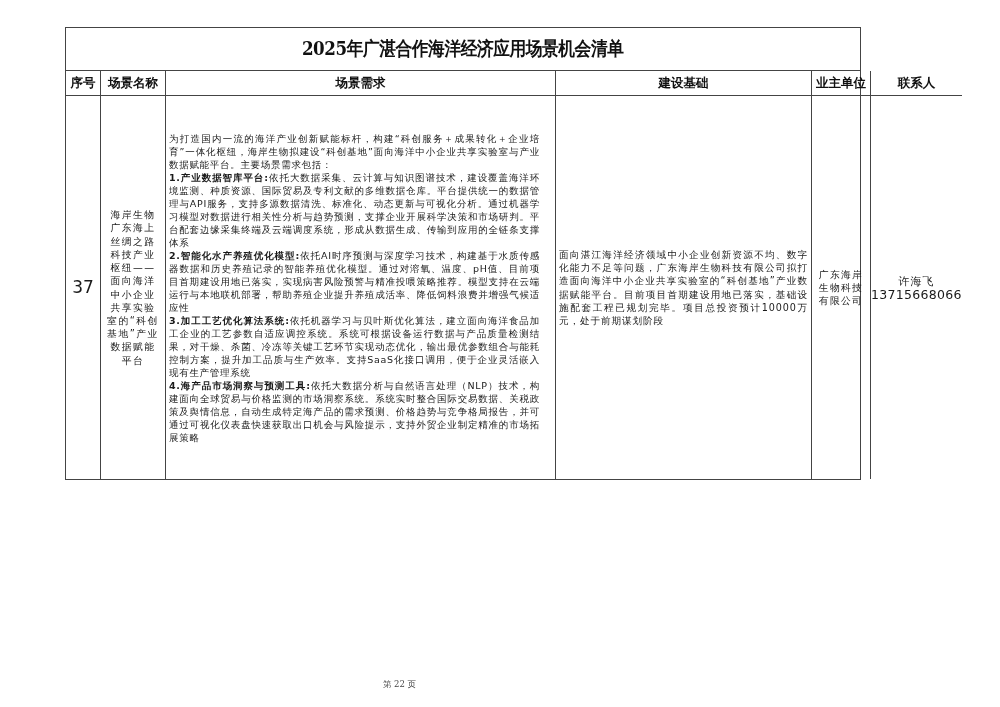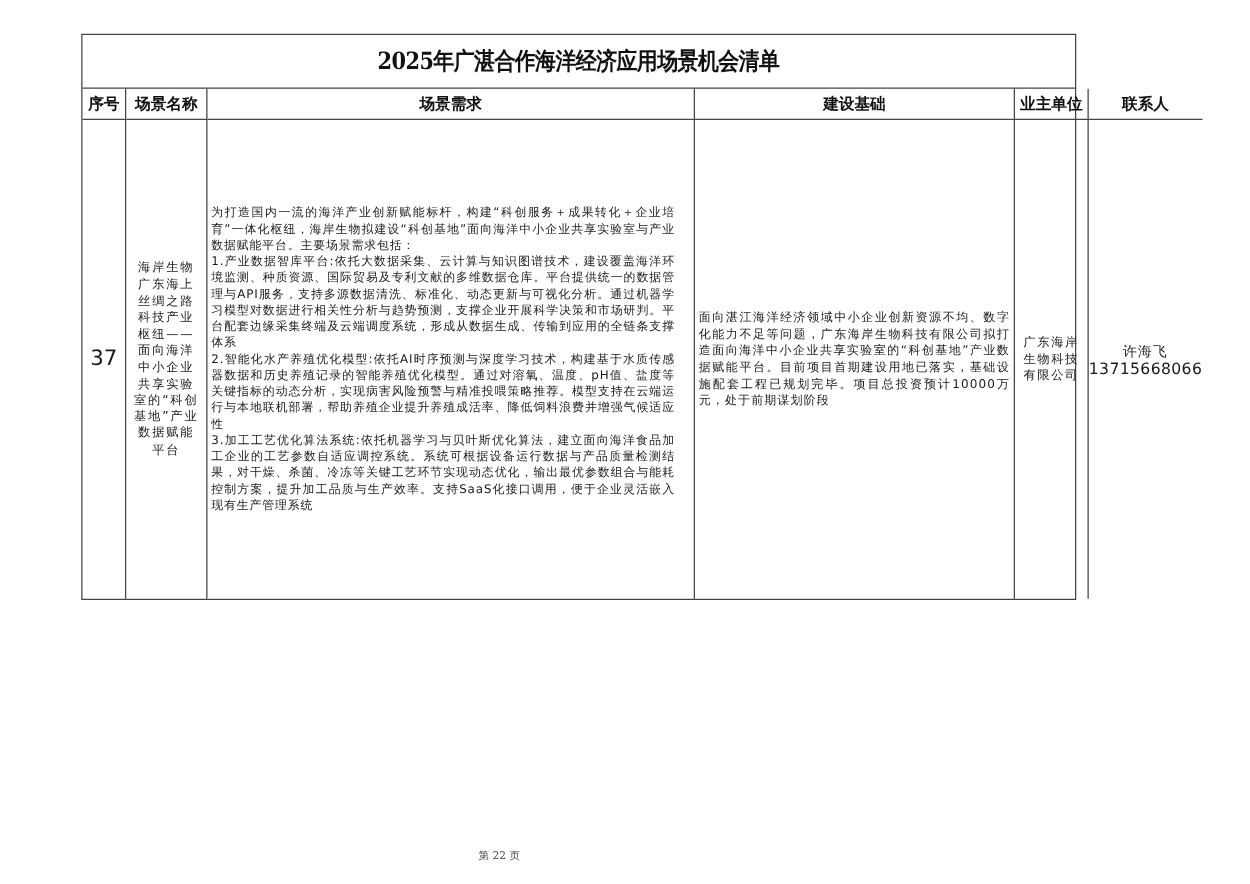--- a/index.html
+++ b/index.html
@@ -19,21 +19,21 @@
   .cell { border-right: 1.5px solid #444; box-sizing: border-box; }
   .cell:last-child, .cell.last { border-right: none; }
   .hdr { border-bottom: 1.5px solid #444; display: flex; align-items: center;
          justify-content: center; font-size: 12.5px; color: #111; font-weight: bold; }
   .body-cell { display: flex; align-items: center; font-size: 9.5px; line-height: 13px; }
   .seq { justify-content: center; font-size: 17px; }
   .name { justify-content: center; text-align: center; padding: 0 4px; letter-spacing: 1.5px; font-size: 9.8px; line-height: 13.2px; }
   .demand { padding: 0 15px 0 3px; align-items: center; }
   .demand-inner { width: 100%; }
   .demand p { margin: 0; text-align: justify; letter-spacing: 0.7px; }
-  .demand b { font-weight: normal; }
+  .demand b { font-weight: bold; }
   .basis { padding: 0 3px; }
   .basis p { margin: 0; text-align: justify; letter-spacing: 0.9px; line-height: 13.2px; font-size: 9.6px; }
   .owner { justify-content: center; text-align: center; padding: 0 3px; letter-spacing: 1.3px; font-size: 9.8px; }
   .contact { justify-content: center; flex-direction: column; text-align: center; }
   .contact .nm { font-size: 11px; letter-spacing: 1px; }
   .contact .ph { font-size: 12.5px; letter-spacing: 0.3px; }
   .page-no { position: absolute; left: 0; width: 799px; top: 679px; text-align: center;
              font-family: "DejaVu Serif", serif; font-size: 8.5px; color: #444; }
 </style>
 </head>
@@ -51,22 +51,23 @@
     <div class="cell hdr">建设基础</div>
     <div class="cell hdr">业主单位</div>
     <div class="cell hdr last">联系人</div>
 
     <div class="cell body-cell seq">37</div>
     <div class="cell body-cell name">海岸生物广东海上丝绸之路科技产业枢纽——面向海洋中小企业共享实验室的“科创基地”产业数据赋能平台</div>
     <div class="cell body-cell demand">
       <div class="demand-inner">
         <p>为打造国内一流的海洋产业创新赋能标杆，构建“科创服务＋成果转化＋企业培育”一体化枢纽，海岸生物拟建设“科创基地”面向海洋中小企业共享实验室与产业数据赋能平台。主要场景需求包括：</p>
         <p><b>1.产业数据智库平台:</b><span>依托大数据采集、云计算与知识图谱技术，建设覆盖海洋环境监测、种质资源、国际贸易及专利文献的多维数据仓库。平台提供统一的数据管理与API服务，支持多源数据清洗、标准化、动态更新与可视化分析。通过机器学习模型对数据进行相关性分析与趋势预测，支撑企业开展科学决策和市场研判。平台配套边缘采集终端及云端调度系统，形成从数据生成、传输到应用的全链条支撑体系</span></p>
-        <p><b>2.智能化水产养殖优化模型:</b><span>依托AI时序预测与深度学习技术，构建基于水质传感器数据和历史养殖记录的智能养殖优化模型。通过对溶氧、温度、pH值、盐度等关键指标的动态分析，实现病害风险预警与精准投喂策略推荐。模型支持在云端运行与本地联机部署，帮助养殖企业提升养殖成活率、降低饲料浪费并增强气候适应性</span></p>
+        <p><b>2.智能化水产养殖优化模型:</b><span>依托AI时序预测与深度学习技术，构建基于水质传感器数据和历史养殖记录的智能养殖优化模型。通过对溶氧、温度、pH值、目前项目首期建设用地已落实，实现病害风险预警与精准投喂策略推荐。模型支持在云端运行与本地联机部署，帮助养殖企业提升养殖成活率、降低饲料浪费并增强气候适应性</span></p>
         <p><b>3.加工工艺优化算法系统:</b><span>依托机器学习与贝叶斯优化算法，建立面向海洋食品加工企业的工艺参数自适应调控系统。系统可根据设备运行数据与产品质量检测结果，对干燥、杀菌、冷冻等关键工艺环节实现动态优化，输出最优参数组合与能耗控制方案，提升加工品质与生产效率。支持SaaS化接口调用，便于企业灵活嵌入现有生产管理系统</span></p>
+        <p><b>4.海产品市场洞察与预测工具:</b><span>依托大数据分析与自然语言处理（NLP）技术，构建面向全球贸易与价格监测的市场洞察系统。系统实时整合国际交易数据、关税政策及舆情信息，自动生成特定海产品的需求预测、价格趋势与竞争格局报告，并可通过可视化仪表盘快速获取出口机会与风险提示，支持外贸企业制定精准的市场拓展策略</span></p>
       </div>
     </div>
     <div class="cell body-cell basis">
       <p>面向湛江海洋经济领域中小企业创新资源不均、数字化能力不足等问题，广东海岸生物科技有限公司拟打造面向海洋中小企业共享实验室的“科创基地”产业数据赋能平台。目前项目首期建设用地已落实，基础设施配套工程已规划完毕。项目总投资预计10000万元，处于前期谋划阶段</p>
     </div>
     <div class="cell body-cell owner">广东海岸生物科技有限公司</div>
     <div class="cell body-cell contact last">
       <div class="nm">许海飞</div>
       <div class="ph">13715668066</div>
     </div>

